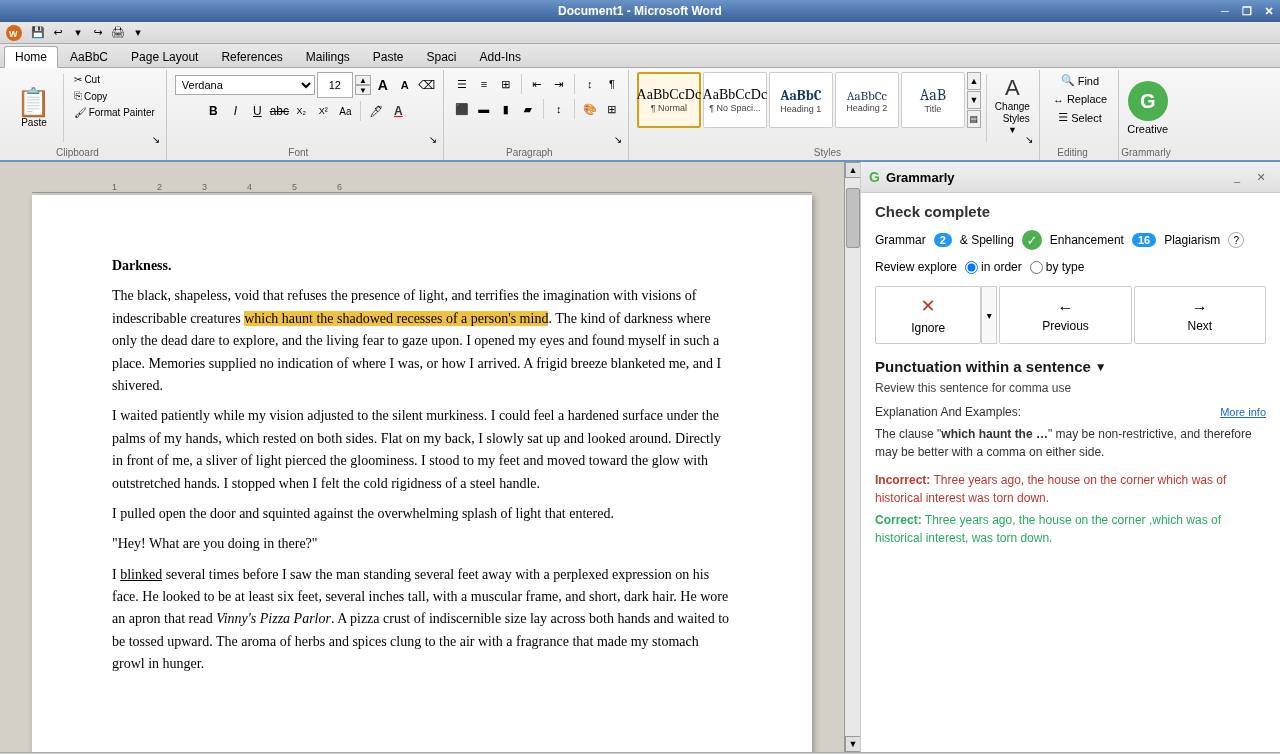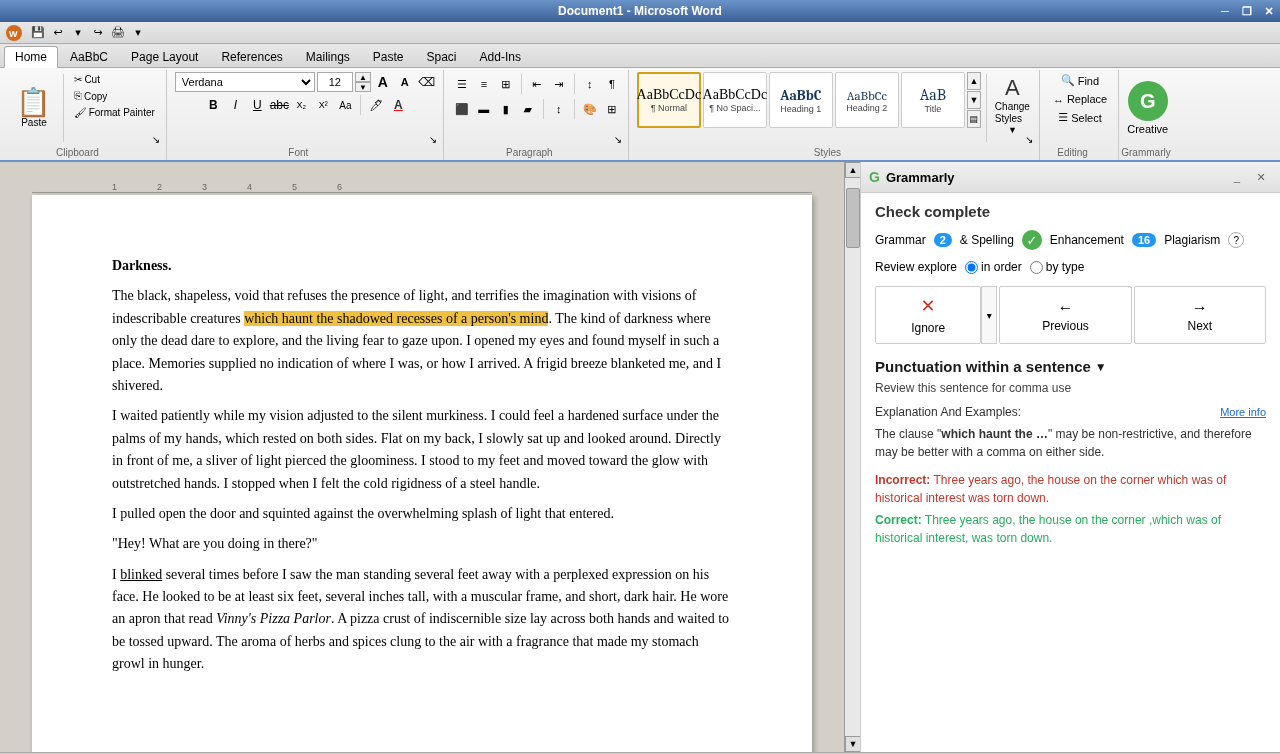--- a/index.html
+++ b/index.html
@@ -120,21 +120,21 @@
     .small-btns { display: flex; flex-direction: column; justify-content: flex-start; gap: 1px; }
     .small-btn { font-size: 10px; cursor: pointer; padding: 1px 4px; display: flex; align-items: center; gap: 2px; border: 1px solid transparent; border-radius: 2px; white-space: nowrap; }
 
     
     .font-group .ribbon-group-content { flex-direction: column; gap: 1px; }
     .font-row { display: flex; align-items: center; gap: 2px; }
     .font-select {
       width: 140px; height: 20px; font-size: 11px;
       border: 1px solid #aaa; background: white; padding: 0 2px;
     }
-    .font-size-input { width: 36px; height: 20px; font-size: 11px; border: 1px solid #aaa; text-align: center; }
+    .font-size-input { width: 36px; height: 26px; font-size: 11px; border: 1px solid #aaa; text-align: center; }
     .font-size-btns { display: flex; flex-direction: column; }
     .fs-btn { width: 16px; height: 10px; font-size: 8px; border: 1px solid #aaa; background: #f0f0f0; cursor: pointer; display: flex; align-items: center; justify-content: center; }
     .format-btn {
       width: 20px; height: 20px; font-size: 12px; border: 1px solid transparent;
       cursor: pointer; display: flex; align-items: center; justify-content: center;
       border-radius: 2px; background: transparent;
     }
     .format-btn.bold { font-weight: bold; }
     .format-btn.italic { font-style: italic; }
     .format-btn.underline { text-decoration: underline; }
@@ -402,21 +402,21 @@
 
       <div class="style-scroll">
         <div class="style-scroll-btn">▲</div>
         <div class="style-scroll-btn">▼</div>
         <div class="style-scroll-btn">▤</div>
       </div>
       <div class="ribbon-sep"></div>
 
       <div class="change-styles-btn">
         <div style="font-size:22px; color:#333;">A</div>
-        <div style="font-size:10px; text-align:left; line-height: 1.2;">Change<br>Styles</div>
+        <div style="font-size:10px; text-align:right; line-height: 1.2;">Change<br>Styles</div>
         <div style="font-size:9px;">▼</div>
       </div>
     </div>
     <div class="ribbon-group-label">Styles</div>
     <div class="group-expand">↘</div>
   </div>
 
   <div class="ribbon-group editing-group">
     <div class="ribbon-group-content" style="flex-direction: column; gap: 2px;">
       <div class="edit-btn">

